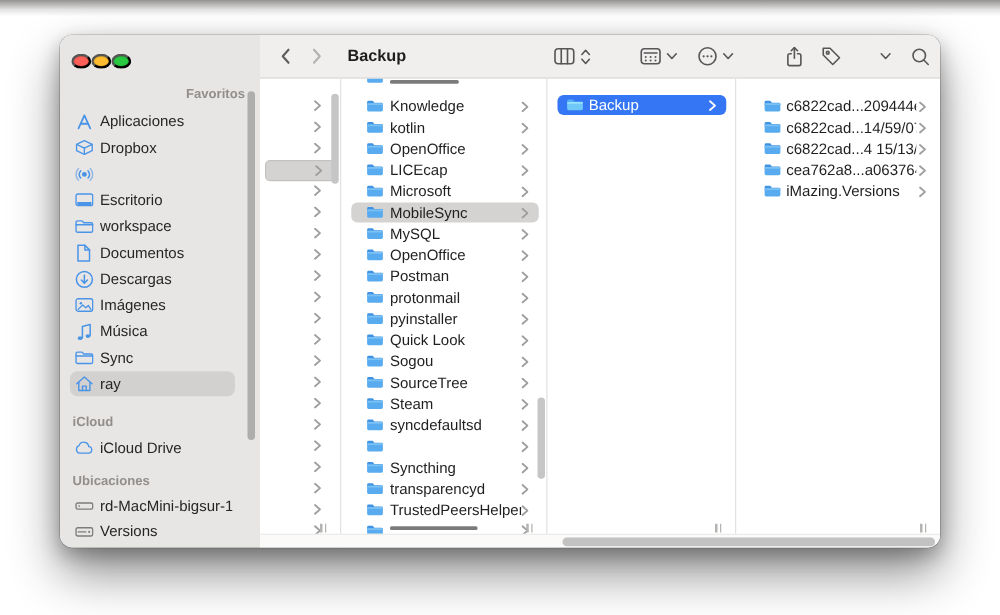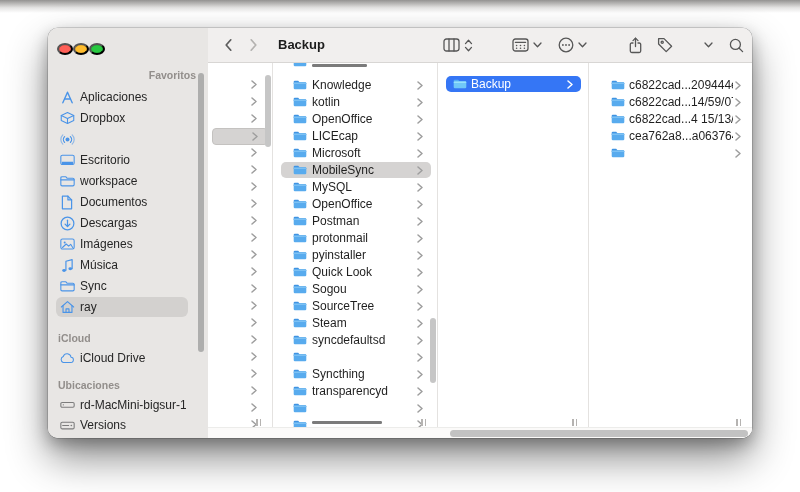--- a/index.html
+++ b/index.html
@@ -760,20 +760,21 @@
               </span>
             </div>
             <div class="row" style="top: 337px; left: 8px; right: 6px;">
               <span class="fold" style="left:12px">
                 <svg width="14" height="11.5" viewBox="0 0 20 16">
                   <path d="M1 3.8 Q1 2.2 2.6 2.2 L7.4 2.2 L9.3 4.3 L17.4 4.3 Q19 4.3 19 5.9 L19 6.8 L1 6.8 Z" fill="#3f93e2"></path>
                   <rect x="1" y="4.8" width="18" height="9.6" rx="1.7" fill="#58abee"></rect>
                   <rect x="1" y="4.8" width="18" height="2.1" rx="1" fill="#7cc1f4"></rect>
                 </svg>
               </span>
+              <span class="lb" style="left:31px;right:14px">TrustedPeersHelper</span>
               <span class="rchev" style="right:8px">
                 <svg width="6" height="9" viewBox="0 0 6 9" fill="none" stroke="currentColor" stroke-width="1.3" stroke-linecap="round" stroke-linejoin="round">
                   <path d="M1 1 L5 4.5 L1 8" stroke-width="1.5"></path>
                 </svg>
               </span>
             </div>
             <div>
               <span style="position:absolute;left:20px;top:356px">
                 <svg width="14" height="11.5" viewBox="0 0 20 16">
                   <path d="M1 3.8 Q1 2.2 2.6 2.2 L7.4 2.2 L9.3 4.3 L17.4 4.3 Q19 4.3 19 5.9 L19 6.8 L1 6.8 Z" fill="#3f93e2"></path>
@@ -868,20 +869,21 @@
               </span>
             </div>
             <div class="row" style="top: 82px; left: 14px; right: 5px;">
               <span class="fold" style="left:8px">
                 <svg width="14" height="11.5" viewBox="0 0 20 16">
                   <path d="M1 3.8 Q1 2.2 2.6 2.2 L7.4 2.2 L9.3 4.3 L17.4 4.3 Q19 4.3 19 5.9 L19 6.8 L1 6.8 Z" fill="#3f93e2"></path>
                   <rect x="1" y="4.8" width="18" height="9.6" rx="1.7" fill="#58abee"></rect>
                   <rect x="1" y="4.8" width="18" height="2.1" rx="1" fill="#7cc1f4"></rect>
                 </svg>
               </span>
+              <span class="lb" style="left:26px;right:14px">iMazing.Versions</span>
               <span class="rchev" style="right:6px">
                 <svg width="6" height="9" viewBox="0 0 6 9" fill="none" stroke="currentColor" stroke-width="1.3" stroke-linecap="round" stroke-linejoin="round">
                   <path d="M1 1 L5 4.5 L1 8" stroke-width="1.5"></path>
                 </svg>
               </span>
             </div>
           </div>
 
         <div class="vthumb" style="left:57px;top:12px;height:72px"></div>
         <div class="vthumb" style="left:222px;top:255px;height:65px"></div>

